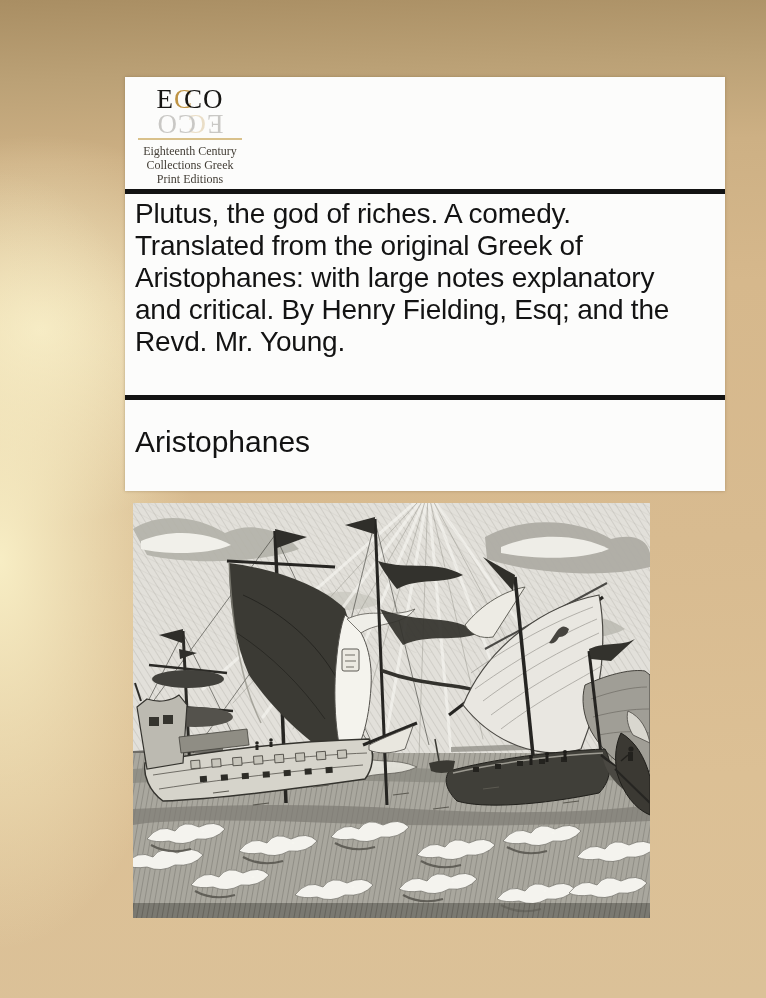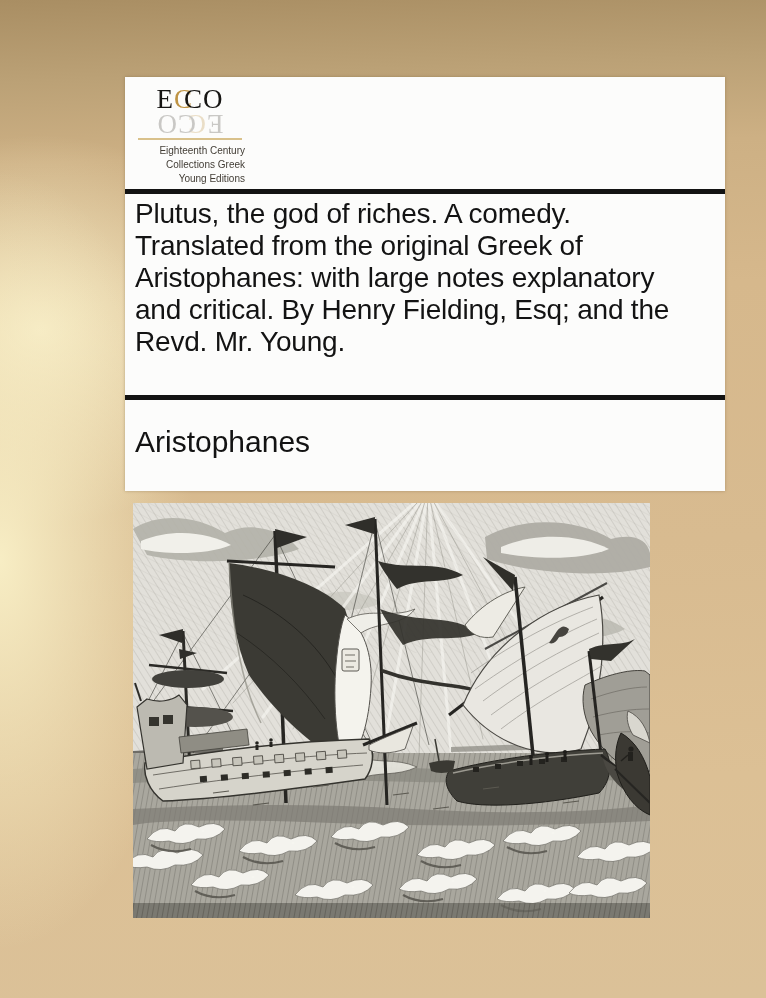--- a/index.html
+++ b/index.html
@@ -23,21 +23,21 @@
   .logo-word{
     font-family:"Liberation Serif",serif;font-size:27px;line-height:.95;
     letter-spacing:1px;color:#161513;white-space:nowrap;
   }
   .logo-word .gold{color:#bf9445;}
   .logo-word .overlap{margin-left:-9px;}
   .logo-mirror{transform:rotate(180deg);opacity:.28;margin-top:-3px;color:#4a463e;}
   .logo-mirror .gold{color:#bf9445;}
   .logo-rule{height:2px;background:#d9c18b;margin:3px 3px 4px;}
   .logo-sub{
-    font-family:Liberation Sans, sans-serif;font-size:10px;line-height:14px;color:#423d35;text-align:right;
+    font-family:Liberation Serif, serif;font-size:12px;line-height:14px;color:#423d35;
   }
   .category{
     margin-left:auto;align-self:center;font-size:34px;color:#141414;
     padding-right:5px;white-space:nowrap;
   }
   .bar{height:5px;background:#131313;}
   .title{
     height:197px;padding:4px 39px 0 10px;box-sizing:content-box;
     font-size:28px;line-height:32px;color:#131313;letter-spacing:-.2px;overflow:hidden;
   }
@@ -53,21 +53,21 @@
   <div class="panel">
 
     <div class="header-row">
       <div class="logo">
         <div class="logo-word"><span>E</span><span class="gold">C</span><span class="overlap">C</span><span>O</span></div>
         <div class="logo-word logo-mirror"><span>E</span><span class="gold">C</span><span class="overlap">C</span><span>O</span></div>
         <div class="logo-rule"></div>
         <div class="logo-sub">
           <div>Eighteenth Century</div>
           <div>Collections Greek</div>
-          <div>Young Editions</div>
+          <div>Print Editions</div>
         </div>
       </div>
     </div>
 
     <div class="bar"></div>
     <div class="title">Plutus, the god of riches. A comedy. Translated from the original Greek of Aristophanes: with large notes explanatory and critical. By Henry Fielding, Esq; and the Revd. Mr. Young.</div>
     <div class="bar"></div>
     <div class="author">Aristophanes</div>
 
   </div>

